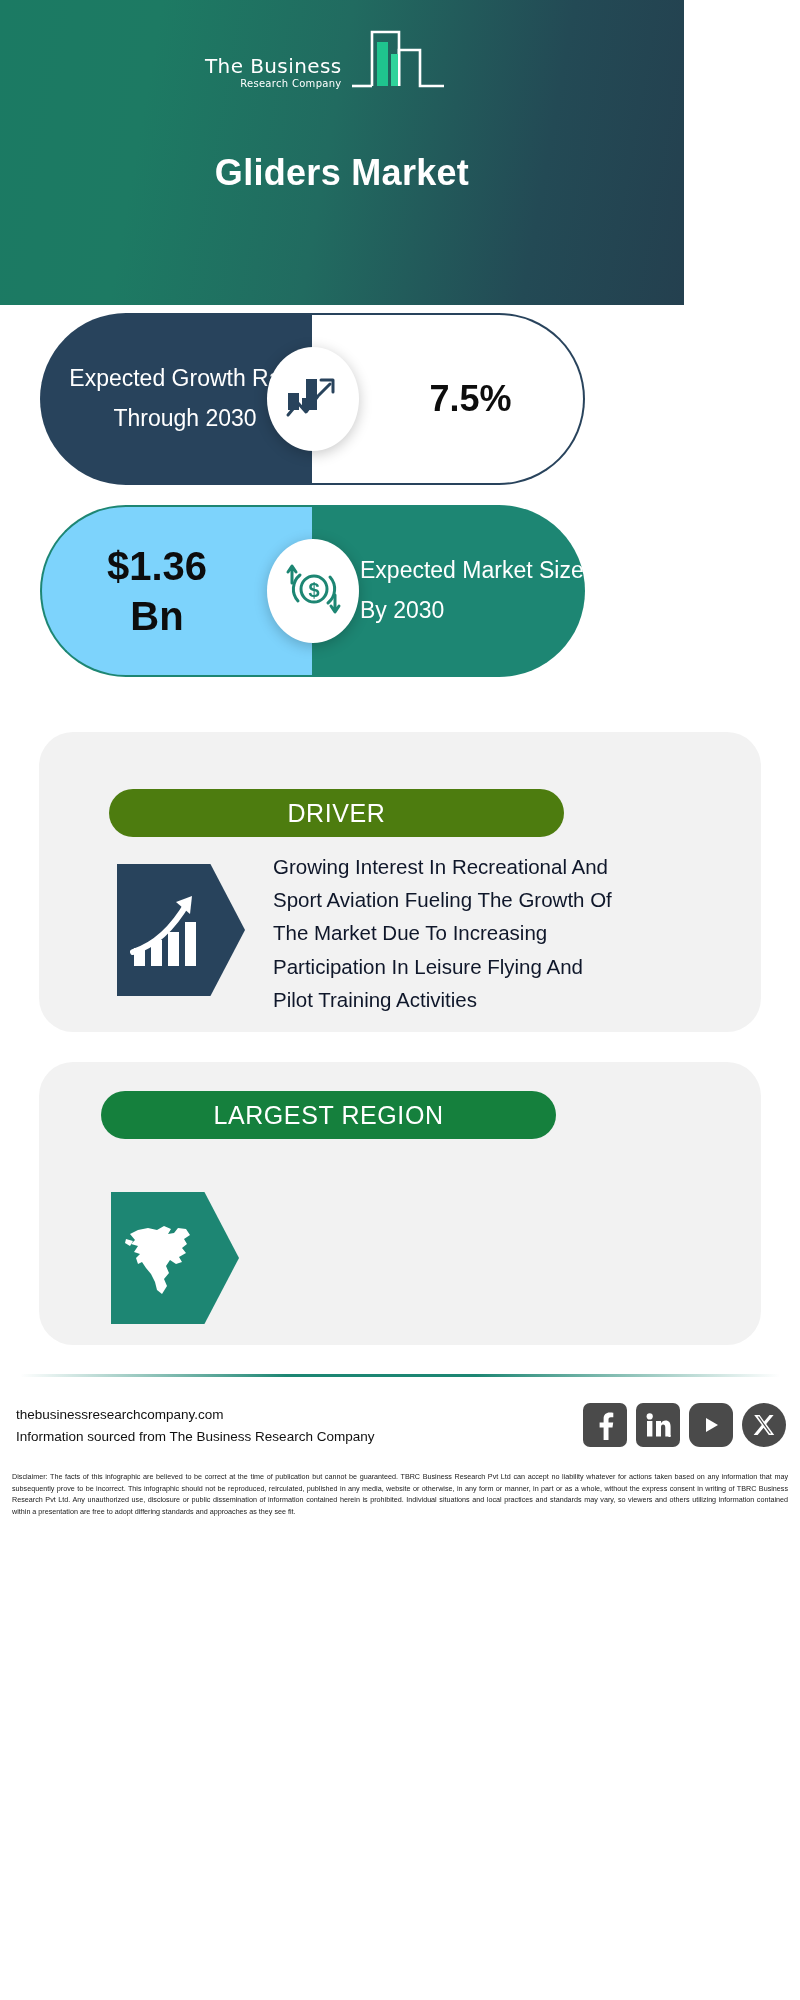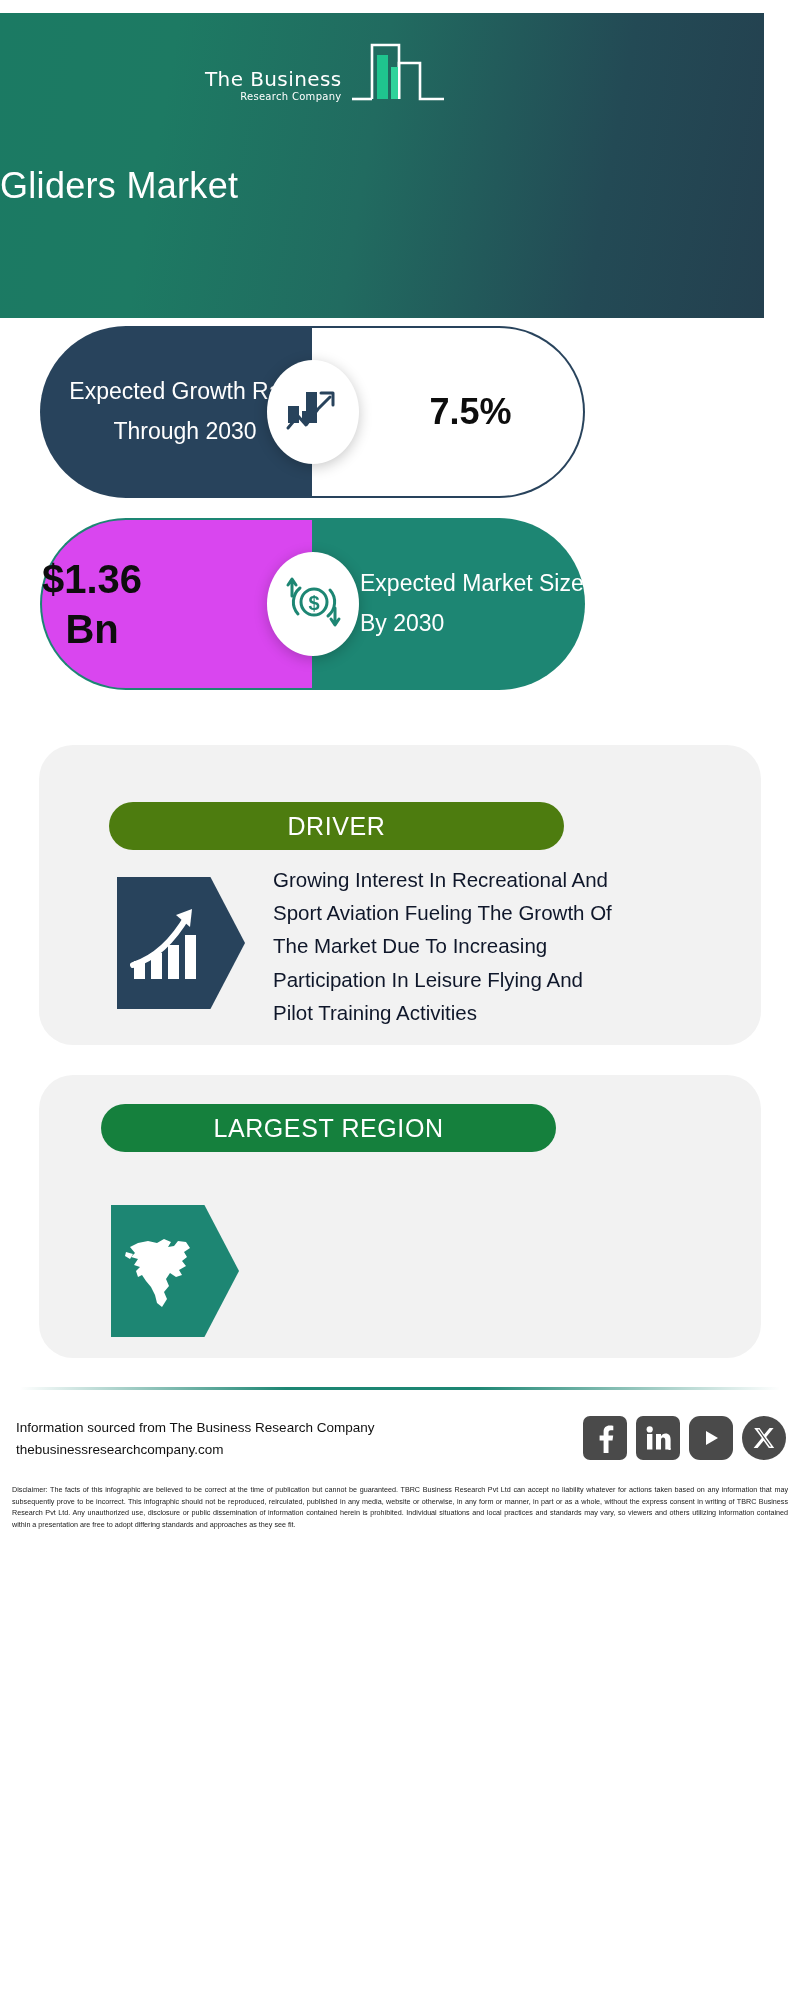--- a/index.html
+++ b/index.html
@@ -9,25 +9,24 @@
     background: #ffffff;
     font-family: "Liberation Sans", sans-serif;
     overflow: hidden;
   }
 
   .page { position: relative; width: 800px; height: 2000px; background:#fff; }
 
   
   .header {
     position: relative;
-    width: 764px;
+    width: 684px;
     height: 305px;
     background: linear-gradient(100deg, #1b7a63 0%, #1d7a63 22%, #216b60 48%, #234a55 78%, #24404f 100%);
     overflow: hidden;
-    margin-top: 13px;
   }
   .logo-wrap {
     position: absolute;
     left: 205px; top: 22px;
     width: 250px; height: 72px;
     display: flex; align-items: flex-end;
   }
   .logo-text { display:flex; flex-direction:column; align-items:flex-end; padding-bottom: 4px; }
   .logo-line1 {
     color:#ffffff; font-size: 20px; letter-spacing: 0.4px;
@@ -35,23 +34,24 @@
   }
   .logo-line2 {
     color:#ffffff; font-size: 10px; letter-spacing: 0.3px;
     font-family: "DejaVu Sans", sans-serif; font-weight:400; line-height: 1.3;
   }
   .logo-mark { margin-left: 2px; margin-bottom: 0px; }
 
   .header-title {
     position: absolute;
     left: 0; right: 0; top: 152px;
+    text-align: center;
     color: #ffffff;
     font-size: 36px;
-    font-weight: 400;
+    font-weight: 700;
     letter-spacing: 0.3px;
     font-family: "Liberation Sans", sans-serif;
   }
 
   
   .stat-row { position: relative; width: 800px; height: 190px; background:#fff; }
 
   .stat-card {
     position: absolute;
     left: 40px; top: 8px;
@@ -81,25 +81,25 @@
     display:flex; align-items:center; justify-content:center;
   }
   .c1-right .val {
     font-size: 36px; font-weight: 700; color:#0d0d0d;
     font-family:"Liberation Sans", sans-serif; padding-left: 46px;
   }
 
   
   .c2-left {
     width: 272px; height: 172px;
-    background:#d946ef;
+    background:#7dd3fc;
     border: 2px solid #1d8673;
     border-right: none;
     border-radius: 86px 0 0 86px;
-    display:flex; align-items:center; justify-content:flex-start;
+    display:flex; align-items:center; justify-content:center;
   }
   .c2-left .val {
     font-size: 40px; font-weight: 700; color:#0d0d0d;
     font-family:"Liberation Sans", sans-serif; text-align:center;
     line-height: 1.25; padding-right: 40px;
   }
   .c2-right {
     width: 273px; height: 172px;
     background:#1d8673;
     border-radius: 0 86px 86px 0;
@@ -318,22 +318,22 @@
     </div>
   </div>
 
   <div style="height:18px"></div>
   <div class="divider-wrap">
     <div class="divider"></div>
   </div>
 
   <div class="footer">
     <div class="footer-src">
+      <div>thebusinessresearchcompany.com</div>
       <div>Information sourced from The Business Research Company</div>
-      <div>thebusinessresearchcompany.com</div>
     </div>
     <div class="socials">
       <div class="sicon">
         <svg width="26" height="30" viewBox="0 0 26 30">
           <path fill="#ffffff" d="M16.5 30 V17.5 H20.5 L21.2 12.6 H16.5 V9.6 C16.5 8.2 16.9 7.2 18.9 7.2 H21.3 V2.8 C20.9 2.7 19.4 2.6 17.7 2.6 C14.1 2.6 11.6 4.8 11.6 8.9 V12.6 H7.6 V17.5 H11.6 V30 Z"></path>
         </svg>
       </div>
       <div class="sicon">
         <svg width="28" height="28" viewBox="0 0 28 28">
           <rect x="3" y="10" width="5.4" height="15.5" fill="#ffffff"></rect>

